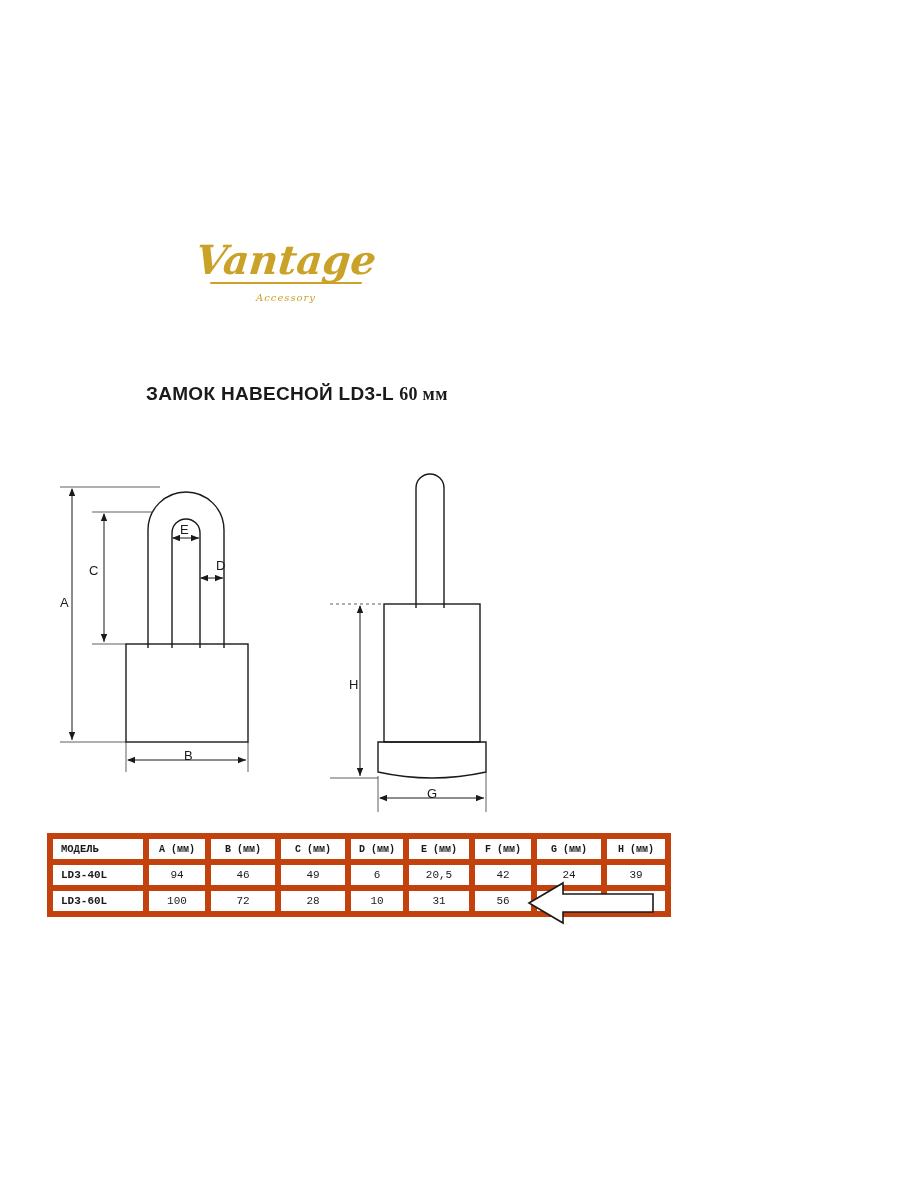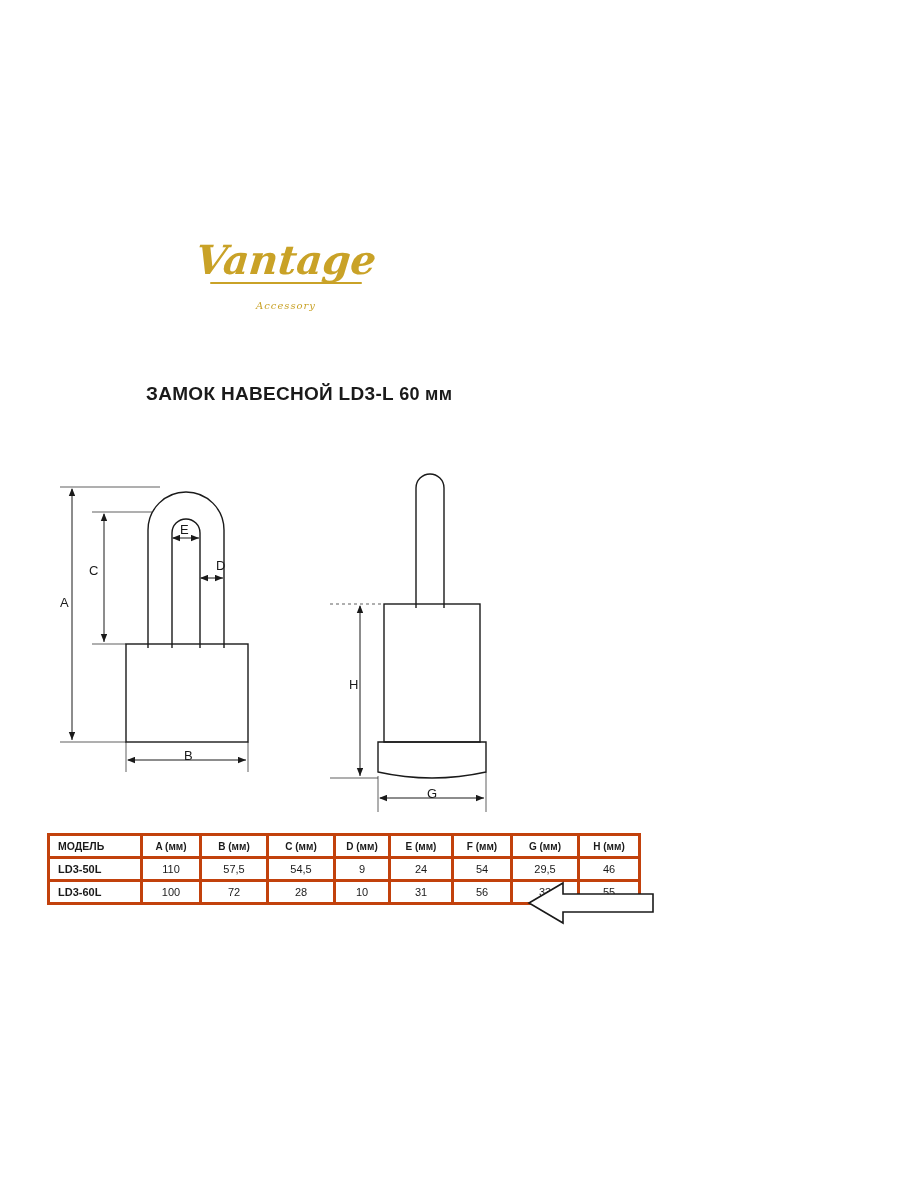--- a/index.html
+++ b/index.html
@@ -36,41 +36,41 @@
     transform: skewX(-6deg);
   }
   .logo-underline {
     margin: 2px auto 0 auto;
     width: 152px;
     height: 2px;
     background: #c9a227;
     border-radius: 2px;
   }
   .logo-sub {
-    margin-top: 16px;
+    margin-top: 8px;
     text-align: center;
     font-family: "DejaVu Serif", serif;
     font-style: italic;
     font-size: 10px;
     letter-spacing: 1px;
     color: #c9a227;
   }
 
   
   .title {
     position: absolute;
     left: 146px;
     top: 383px;
     font-size: 19px;
     font-weight: bold;
     letter-spacing: 0.3px;
     white-space: nowrap;
   }
   .title .size {
-    font-family: Liberation Sans, sans-serif;
+    font-family: Liberation Serif, serif;
     font-weight: bold;
     font-size: 18px;
   }
 
   
   .drawing {
     position: absolute;
     left: 0;
     top: 0;
     width: 900px;
@@ -87,26 +87,27 @@
   
   .spec-table {
     position: absolute;
     left: 47px;
     top: 833px;
     border-collapse: collapse;
     font-size: 11px;
   }
   .spec-table th,
   .spec-table td {
-    border: 3px solid #c2410c;
+    border: 6px solid #c2410c;
     text-align: center;
     height: 20px;
     padding: 0 4px;
     font-weight: normal;
     white-space: nowrap;
+    font-family: Liberation Mono, monospace;
   }
   .spec-table th {
     font-weight: bold;
     font-size: 10px;
   }
   .spec-table th:first-child,
   .spec-table td:first-child {
     text-align: left;
     padding-left: 8px;
     font-weight: bold;
@@ -225,29 +226,29 @@
       <th class="col-c">C (мм)</th>
       <th class="col-d">D (мм)</th>
       <th class="col-e">E (мм)</th>
       <th class="col-f">F (мм)</th>
       <th class="col-g">G (мм)</th>
       <th class="col-h">H (мм)</th>
     </tr>
   </thead>
   <tbody>
     <tr>
-      <td>LD3-50L</td>
-      <td class="val">110</td>
-      <td class="val">57,5</td>
-      <td class="val">54,5</td>
-      <td class="val">9</td>
+      <td>LD3-40L</td>
+      <td class="val">94</td>
+      <td class="val">46</td>
+      <td class="val">49</td>
+      <td class="val">6</td>
+      <td class="val">20,5</td>
+      <td class="val">42</td>
       <td class="val">24</td>
-      <td class="val">54</td>
-      <td class="val">29,5</td>
-      <td class="val">46</td>
+      <td class="val">39</td>
     </tr>
     <tr>
       <td>LD3-60L</td>
       <td class="val">100</td>
       <td class="val">72</td>
       <td class="val">28</td>
       <td class="val">10</td>
       <td class="val">31</td>
       <td class="val">56</td>
       <td class="val">33</td>

